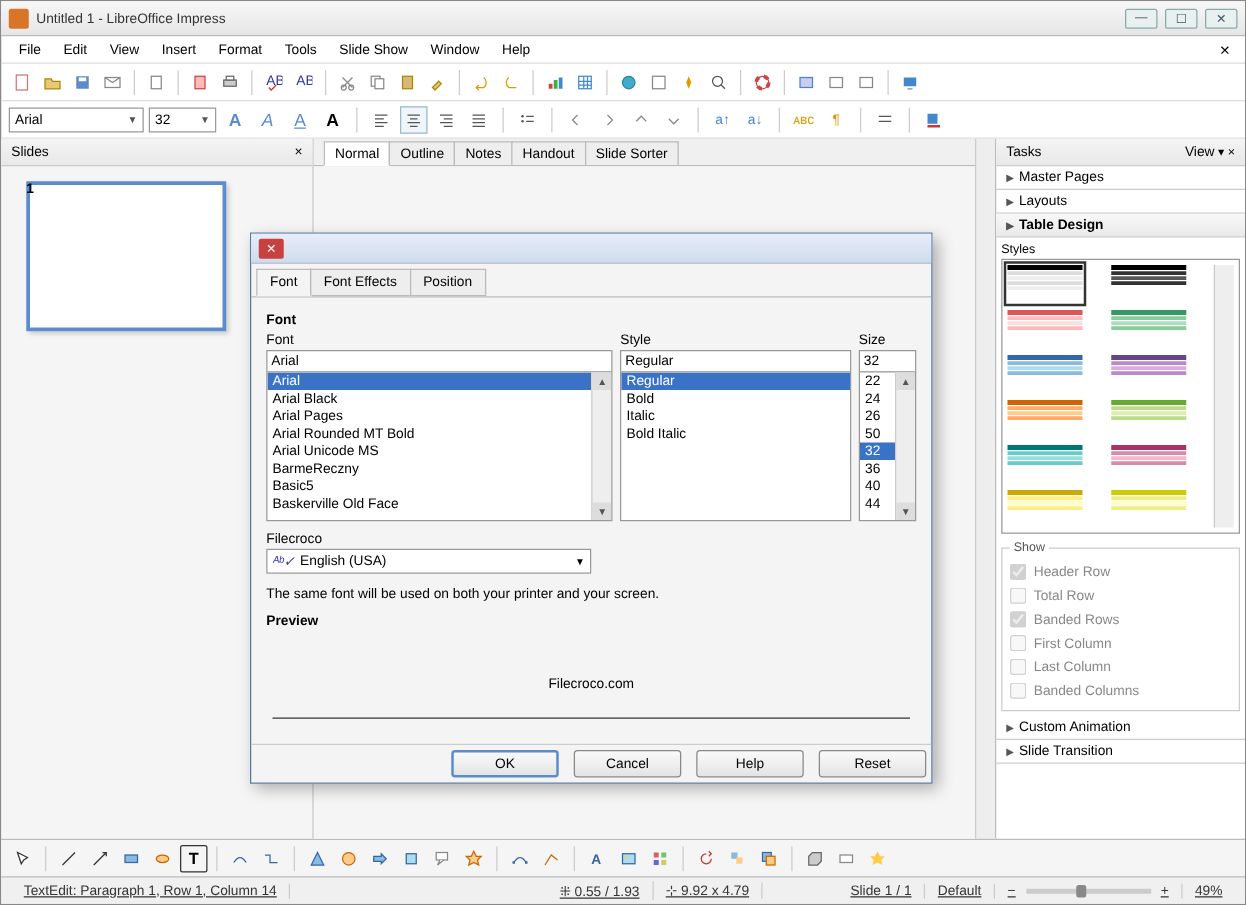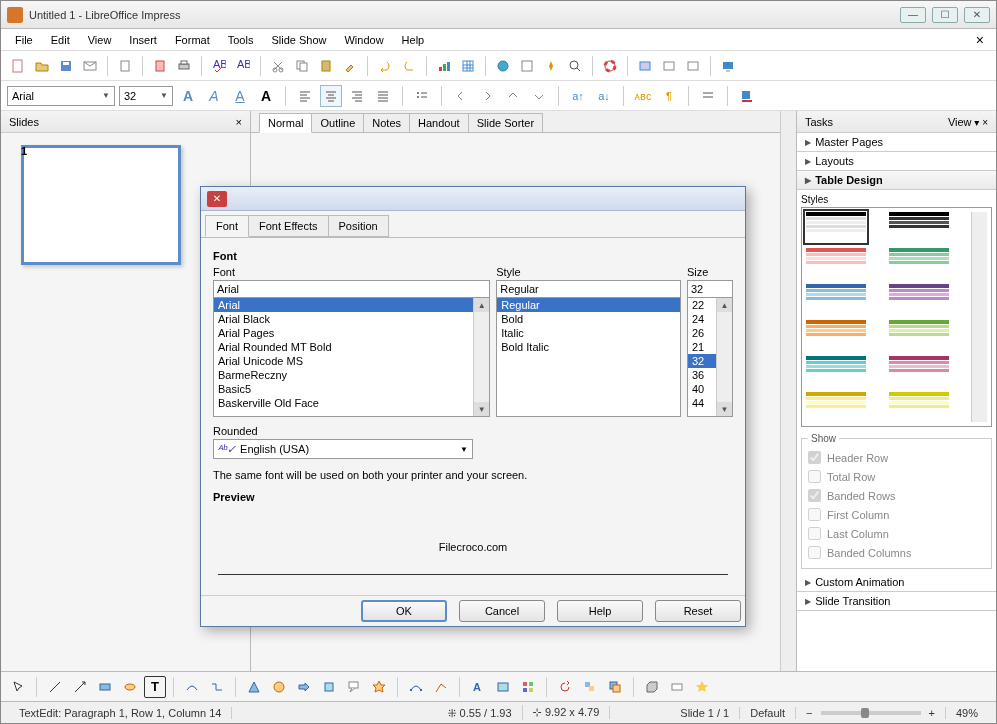--- a/index.html
+++ b/index.html
@@ -56,21 +56,21 @@
 .stylecol { display:flex;flex-direction:column;gap:6px;flex:1;}
 .styleitem { width:60px;height:30px; display:flex;flex-direction:column;}
 .styleitem.sel { outline: 2px solid #333; outline-offset:1px;}
 .styleitem .hr { height:4px;}
 .styleitem .row { height:3px; margin-top:1px;}
 .chk { display:flex;align-items:center; padding:3px 0; color:#888;}
 .chk input { margin-right:6px;}
 .scrollbar-v { width:16px; background:#eee; border-left:1px solid #ccc;}
 
 .bottomtool { height: 30px; border-top:1px solid #bbb; display:flex;align-items:center;padding:0 6px; gap:3px; background:#f5f5f5;}
-.statusbar { height:22px; border-top:1px solid #bbb; display:flex;align-items:center;padding:0 8px; background:#f0f0f0; font-size:10px; color:#333;}
+.statusbar { height:22px; border-top:1px solid #bbb; display:flex;align-items:center;padding:0 8px; background:#f0f0f0; font-size:10px; color:#333;text-decoration:underline;}
 .statusbar .cell { padding:0 10px; border-right:1px solid #ccc;}
 .statusbar .cell:last-child { border-right:none;}
 .statusbar .spacer { flex:1; }
 .zoomslider { width:100px;height:4px;background:#ccc;position:relative;margin:0 8px;}
 .zoomslider .thumb { position:absolute;left:40%;top:-3px;width:8px;height:10px;background:#888;border-radius:2px;}
 
 
 .dialog { position:absolute; left:200px; top:186px; width:546px; background:#f4f4f4; border:1px solid #5a7aa6; box-shadow: 4px 4px 12px rgba(0,0,0,0.3); z-index:100;}
 .dlgtitle { height:24px; background:linear-gradient(#e8eef7,#cfdbed); display:flex;align-items:center;padding:0 6px; border-bottom:1px solid #a7b8d0;}
 .dlgtitle .t { flex:1;}
@@ -748,36 +748,36 @@
         </div>
       </div>
       <div class="fcol size">
         <label>Size</label>
         <input value="32" style="">
         <div class="listbox">
           <div class="listinner">
             <div class="li">22</div>
             <div class="li">24</div>
             <div class="li">26</div>
-            <div class="li">21</div>
+            <div class="li">50</div>
             <div class="li sel">32</div>
             <div class="li">36</div>
             <div class="li">40</div>
             <div class="li">44</div>
           </div>
           <div class="listsb">
               <div class="arr">▲</div>
               <div class="track"></div>
               <div class="arr">▼</div>
             </div>
         </div>
       </div>
     </div>
     <div class="langrow">
-      <label>Rounded</label>
+      <label>Filecroco</label>
       <div class="langsel">
         <span style="color:#33a;margin-right:4px;font-style:italic;">ᴬᵇ✓</span>
         <span>English (USA)</span>
         <span class="drop">▼</span>
       </div>
     </div>
     <div class="note">The same font will be used on both your printer and your screen.</div>
     <div class="sect">Preview</div>
     <div class="previewbox">
       <span>Filecroco.com</span>

